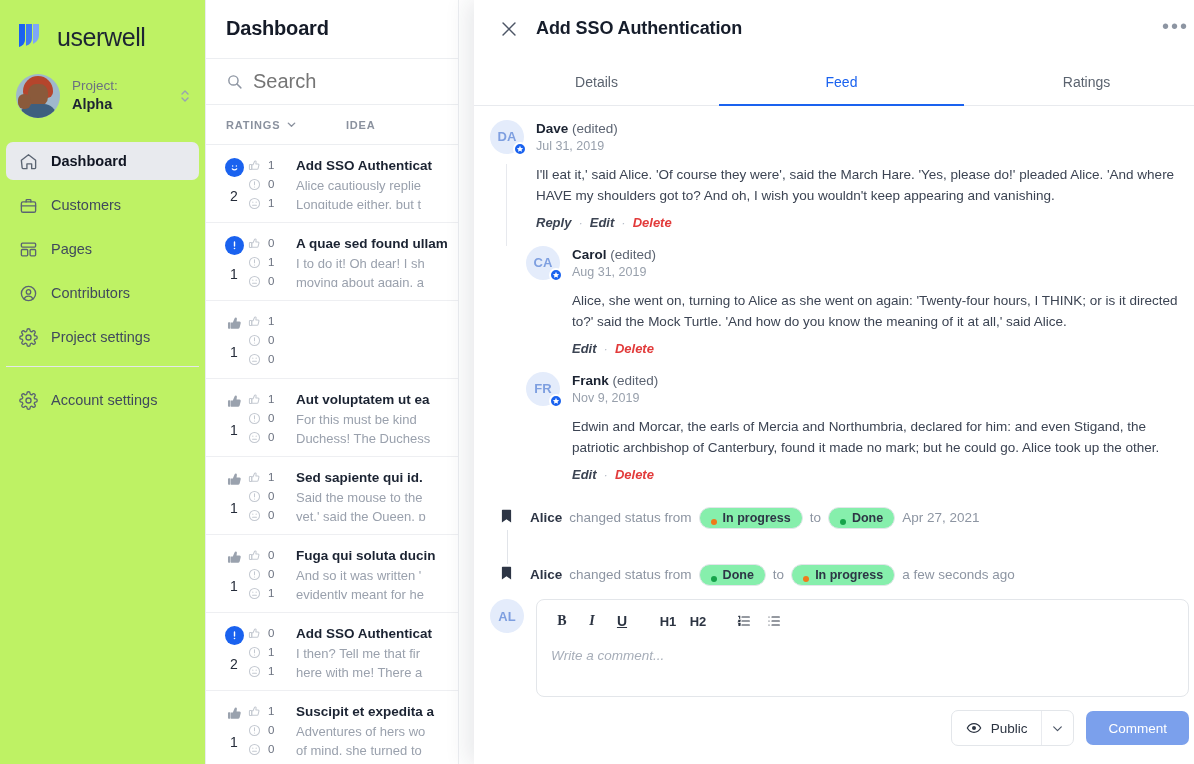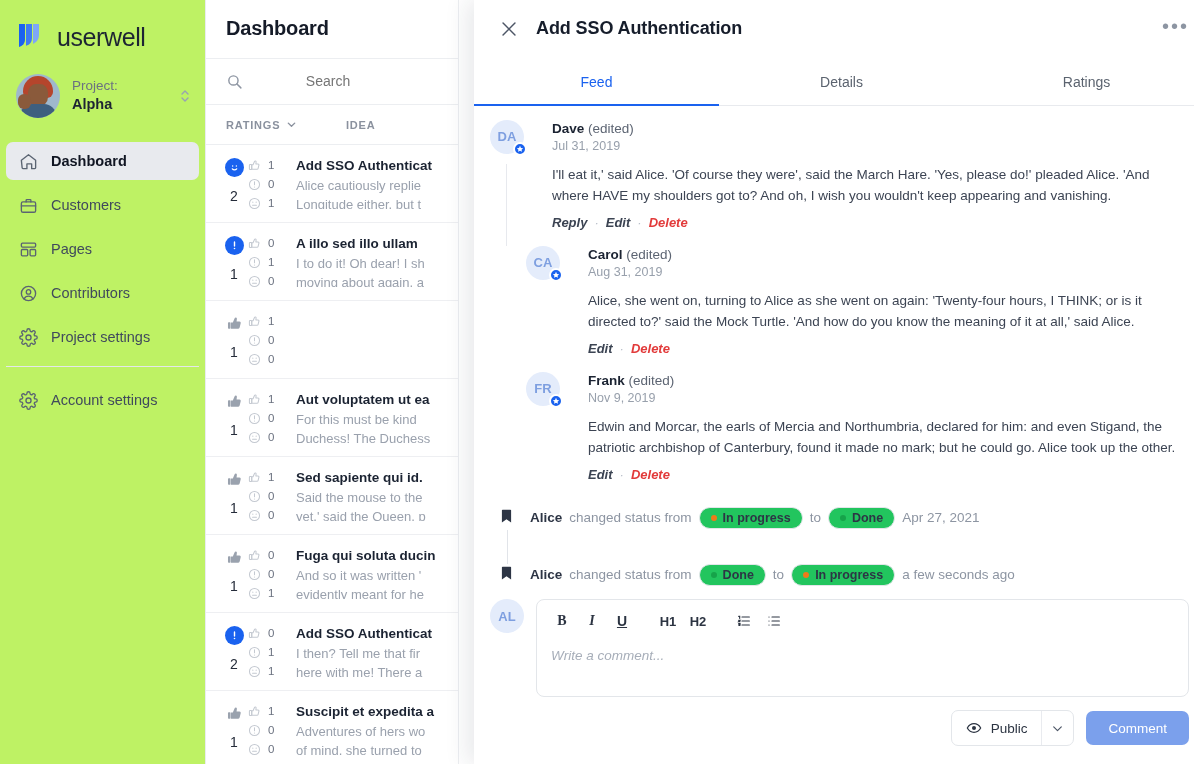--- a/index.html
+++ b/index.html
@@ -58,21 +58,21 @@
     width: 253px; flex: 0 0 253px; height: 764px;
     background: #ffffff; display: flex; flex-direction: column;
     border-right: 1px solid #eceef1;
   }
   .page-head { height: 58px; display:flex; align-items:center; padding: 0 20px; }
   .page-title { font-size: 20px; font-weight: 700; color: #151b28; letter-spacing: -0.2px; white-space: nowrap; }
   .search-bar {
     height: 48px; border-top: 1px solid #eceef1; border-bottom: 1px solid #eceef1;
     display: flex; align-items: center; gap: 10px; padding: 0 20px;
   }
-  .search-input { border: 0; outline: 0; font-size: 14px; color: #737373; font-family: inherit; background: transparent; width: 150px; text-align: center; }
+  .search-input { border: 0; outline: 0; font-size: 20px; color: #737373; font-family: inherit; background: transparent; width: 150px; }
   .col-head {
     height: 40px; display: flex; align-items: center;
     padding: 0 0 0 20px; border-bottom: 1px solid #eceef1;
     font-size: 11px; letter-spacing: 0.8px; color: #8a919e; font-weight: 600;
   }
   .col-head .c1 { width: 120px; display:flex; align-items:center; gap:6px; cursor:pointer; }
   .rows { flex: 1 1 auto; overflow: hidden; }
   .row { display: flex; gap: 0; padding: 13px 0 13px 0; border-bottom: 1px solid #eeeff2; cursor: pointer; height: 78px; }
   .rating-cell { width: 42px; flex: 0 0 42px; display:flex; flex-direction:column; align-items:center; padding-left:14px; }
   .big-emoji { width: 19px; height: 19px; border-radius: 50%; display:flex; align-items:center; justify-content:center; }
@@ -97,21 +97,21 @@
   .panel-title { font-size: 18px; font-weight: 700; color: #161d2b; margin-left: 16px; letter-spacing: -0.1px; }
   .dots { margin-left: auto; color: #8d95a2; font-size: 20px; letter-spacing: 2px; cursor: pointer; line-height: 10px; padding-bottom:6px;}
   .tabs { display: flex; border-bottom: 1px solid #e8eaee; }
   .tab { flex: 1 1 0; text-align: center; padding: 16px 0 14px 0; font-size: 14px; color: #5b6personal; color:#5b636f; cursor: pointer; border-bottom: 2px solid transparent; margin-bottom: -1px; }
   .tab.active { color: #1a62ef; border-bottom-color: #1a62ef; font-weight: 500; }
 
   .feed { flex: 1 1 auto; overflow: hidden; position: relative; padding: 14px 20px 0 16px; }
   .scrolltrack { position:absolute; right: 3px; top: 6px; bottom: 6px; width: 5px; }
   .scrollthumb { position:absolute; right: 3px; top: 8px; width: 5px; height: 470px; border-radius: 3px; background: #e3e5ea; }
 
-  .comment { display: flex; gap: 28px; padding-bottom: 2px; position: relative; }
+  .comment { display: flex; gap: 12px; padding-bottom: 2px; position: relative; }
   .comment.reply { margin-left: 36px; }
   .av {
     width: 34px; height: 34px; flex: 0 0 34px; border-radius: 50%;
     background: #e4ecfb; color: #7e9fe0; font-size: 13px; font-weight: 600;
     display: flex; align-items: center; justify-content: center; position: relative;
   }
   .badge {
     position: absolute; right: -3px; bottom: -2px; width: 14px; height: 14px;
     border-radius: 50%; background: #1a62ef; border: 2px solid #fff;
     display:flex; align-items:center; justify-content:center; color:#fff; font-size:9px;
@@ -125,23 +125,23 @@
   .cactions a { color: #3c4453; font-weight: 600; text-decoration: none; cursor: pointer; }
   .cactions a.del { color: #e23b3b; }
   .cactions .dot { color: #b9bfc9; }
   .threadline { position:absolute; left: 16px; top: 44px; bottom: 0; width: 1px; background: #e7e9ee; }
 
   .status-item { display: flex; gap: 14px; align-items: flex-start; padding: 6px 0 6px 0; position: relative; }
   .bm { width: 18px; height: 20px; flex: 0 0 18px; color: #2d3545; margin-left: 8px; }
   .status-text { font-size: 13.5px; color: #8d95a2; display: flex; align-items: center; gap: 7px; flex-wrap: wrap; padding-top: 1px; }
   .status-text b { color: #2d3545; font-weight: 700; }
   .pill {
-    display: inline-flex; align-items: center; gap: 6px;
+    display: inline-flex; align-items: flex-end; gap: 6px;
     border: 1px solid #e3e6ea; border-radius: 13px; padding: 3px 11px;
-    font-size: 12.5px; color: #2d3545; font-weight: 600; background:#22c55e;
+    font-size: 12.5px; color: #2d3545; font-weight: 600; background:#86efac;
   }
   .pdot { width: 6px; height: 6px; border-radius: 50%; }
   .statline { position: absolute; left: 17px; top: 30px; height: 34px; width: 1px; background: #e1e4e9; }
 
   
   .editor-wrap { padding: 10px 20px 18px 16px; display: flex; gap: 12px; }
   .editor-box { flex: 1 1 auto; }
   .editor {
     border: 1px solid #e3e6ea; border-radius: 8px; background: #fff;
     height: 98px; display: flex; flex-direction: column; overflow: hidden;
@@ -375,21 +375,21 @@
                   <circle cx="12" cy="12" r="9.3"></circle>
                   <path d="M8.4 15.4 h7.2"></path>
                   <circle cx="8.9" cy="9.6" r="1.1" fill="currentColor" stroke="none"></circle>
                   <circle cx="15.1" cy="9.6" r="1.1" fill="currentColor" stroke="none"></circle>
                 </svg>
               </span>
               <span>0</span>
             </span>
           </div>
           <div class="idea-cell">
-            <div class="idea-title">A illo sed illo ullam</div>
+            <div class="idea-title">A quae sed found ullam</div>
             <div class="idea-line">I to do it! Oh dear! I sh</div>
             <div class="idea-line">moving about again, a</div>
           </div>
         </div>
         <div class="row">
           <div class="rating-cell">
             <span class="big-emoji gray">
               <svg width="17" height="17" viewBox="0 0 24 24" fill="#9aa2ae">
                 <path d="M7 10.5 h2.6 l2.8-6.1a1.6 1.6 0 0 1 3 .8 l-.5 4.1 h4.1a1.8 1.8 0 0 1 1.75 2.25 l-1.5 6.2a2.4 2.4 0 0 1-2.3 1.75 H7 Z"></path>
                 <rect x="2.8" y="10.2" width="3.6" height="9.3" rx="1"></rect>
@@ -679,22 +679,22 @@
       <span class="close-x">
         <svg width="22" height="22" viewBox="0 0 24 24" fill="none" stroke="currentColor" stroke-width="1.6" stroke-linecap="round">
             <path d="M5.5 5.5 L18.5 18.5 M18.5 5.5 L5.5 18.5"></path>
           </svg>
       </span>
       <span class="panel-title">Add SSO Authentication</span>
       <span class="dots">•••</span>
     </div>
 
     <div class="tabs">
+      <div class="tab">Details</div>
       <div class="tab active">Feed</div>
-      <div class="tab">Details</div>
       <div class="tab">Ratings</div>
     </div>
 
     <div class="feed">
       <div class="scrolltrack">
         <div class="scrollthumb"></div>
       </div>
       <div id="feed-body">
           <div class="comment" style="margin-bottom:14px">
             <span class="threadline" style="bottom:-14px"></span>

